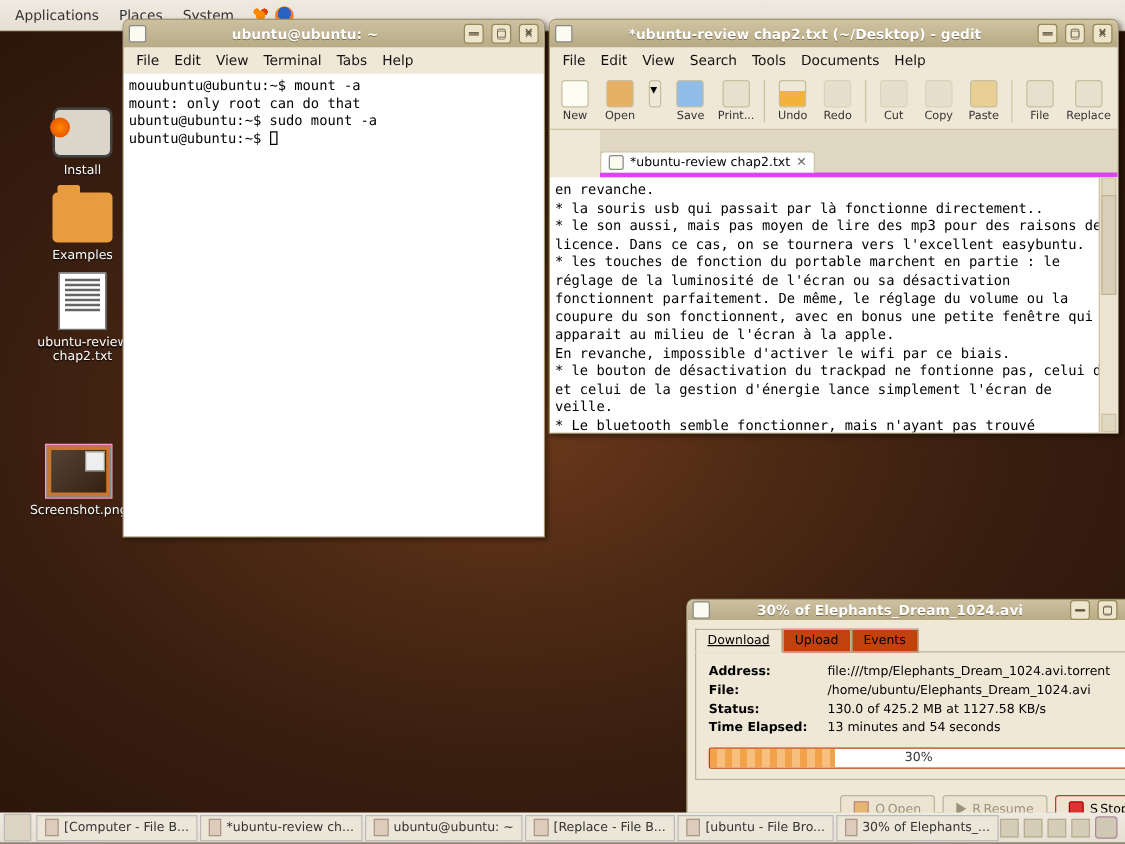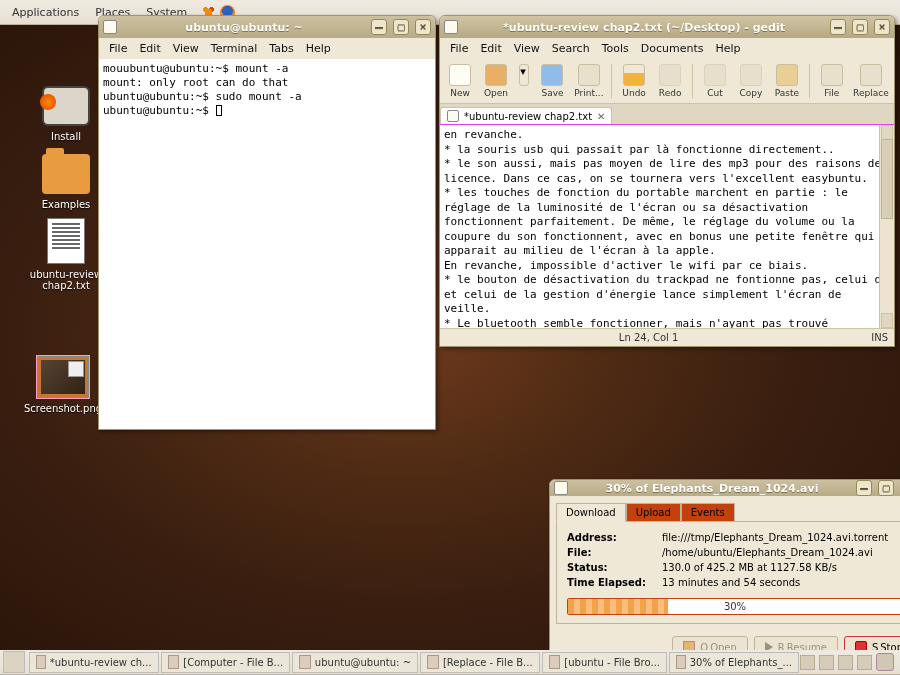--- a/index.html
+++ b/index.html
@@ -70,37 +70,37 @@
   #gedit .toolbar{display:flex;gap:4px;padding:3px 4px;background:#efe8d7;border-bottom:1px solid #cfc3a6;}
   .tbtn{display:flex;flex-direction:column;align-items:center;gap:2px;padding:2px 4px;min-width:32px;cursor:default;}
   .tbtn .ic{width:22px;height:22px;border:1px solid #c8bea0;border-radius:3px;}
   .tbtn span{font-size:9px;color:#333;}
   .tsep{width:1px;background:#cfc3a6;margin:2px 2px;}
   .ic-new{background:#fdfdf4;} .ic-open{background:#e8b064;} .ic-openarr{width:10px!important;background:#efe8d7;}
   .ic-save{background:#8fbce8;} .ic-print{background:#e6e0cc;}
   .ic-undo{background:linear-gradient(#efe8d7 40%,#f3b23b 40%);} .ic-redo{background:#e0d8c3;opacity:.5;}
   .ic-cut,.ic-copy{background:#e0d8c3;opacity:.5;} .ic-paste{background:#e8cf94;}
   .ic-find{background:#e6e0cc;} .ic-replace{background:#e6e0cc;}
-  #gedit .tabstrip{display:flex;background:#dfd7c2;padding-top:3px;gap:0;border-bottom:1px solid #d946ef;}
+  #gedit .tabstrip{display:flex;background:#dfd7c2;padding-top:17px;gap:0;border-bottom:4px solid #d946ef;margin-left:40px;}
   #gedit .tab{background:#fff;border:1px solid #cfc3a6;border-bottom:none;border-radius:3px 3px 0 0;
     padding:2px 6px;display:flex;align-items:center;gap:5px;font-size:10px;}
   #gedit .tab .x{font-size:10px;color:#666;cursor:default;}
   #gedit .doc{flex:1;background:#fff;font-family:"DejaVu Sans Mono","Noto Mono",monospace;
     font-size:11px;line-height:14.5px;color:#000;padding:3px 4px;white-space:pre-wrap;overflow:hidden;position:relative;}
   #gedit .scroll{position:absolute;right:0;top:0;bottom:0;width:15px;background:#ece4d1;border-left:1px solid #cfc3a6;}
   #gedit .scroll::before,#gedit .scroll::after{content:"";position:absolute;left:1px;right:1px;height:13px;background:#e0d7c0;border:1px solid #cfc3a6;}
   #gedit .scroll::before{top:0;} #gedit .scroll::after{bottom:0;}
   #gedit .thumb{position:absolute;left:1px;right:1px;top:14px;height:80px;background:#d9cfb8;border:1px solid #bfb394;}
   #gedit .status{display:flex;background:#efe8d7;border-top:1px solid #cfc3a6;font-size:10px;
     padding:3px 6px;color:#333;}
   #gedit .status .sp{flex:1;}
   
   #dl .tabs{display:flex;padding:6px 6px 0;gap:0;}
   #dl .dtab{padding:3px 9px;border:1px solid #bdb39a;background:#c2410c;font-size:10px;position:relative;top:1px;}
-  #dl .dtab.active{background:#efe8d7;border-bottom-color:#efe8d7;}
+  #dl .dtab.active{background:#efe8d7;border-bottom-color:#efe8d7;text-decoration:underline;}
   #dl .pane{margin:0 6px 6px;border:1px solid #bdb39a;background:#efe8d7;padding:8px 10px;}
   #dl .row{display:flex;font-size:10px;padding:2px 0;}
   #dl .row .lab{width:95px;font-weight:bold;}
   #dl .pbar{height:17px;border:1px solid #c2410c;background:#fff;position:relative;margin-top:8px;border-radius:2px;overflow:hidden;}
   #dl .pbar .fill{position:absolute;inset:0 auto 0 0;width:30%;
     background:repeating-linear-gradient(90deg,#f4a24a 0 6px,#f8be7d 6px 12px);}
   #dl .pbar .pct{position:absolute;inset:0;display:flex;align-items:center;justify-content:center;font-size:10px;color:#333;}
   #dl .btns{display:flex;justify-content:flex-end;gap:6px;padding:6px;}
   #dl .btn{border:1px solid #bdb39a;background:#ece4d1;padding:4px 10px;border-radius:3px;
     display:flex;align-items:center;gap:5px;font-size:10px;cursor:default;}
@@ -254,26 +254,20 @@
 * les touches de fonction du portable marchent en partie : le réglage de la luminosité de l'écran ou sa désactivation fonctionnent parfaitement. De même, le réglage du volume ou la coupure du son fonctionnent, avec en bonus une petite fenêtre qui apparait au milieu de l'écran à la apple.
 En revanche, impossible d'activer le wifi par ce biais.
 * le bouton de désactivation du trackpad ne fontionne pas, celui de et celui de la gestion d'énergie lance simplement l'écran de veille.
 * Le bluetooth semble fonctionner, mais n'ayant pas trouvé d'utilitaire, je n'ai pas pu le tester...
 * Le bouton de raccourci de lancement du navigateur fonctionne également
 * La gestion de la vitesse du processeur se fait automatiquement, de même que celle de la batterie.
 * Et enfin le bouton wifi, qui active le wireless.
 Enfin, il allume la diode bleue, mais impossible de se connecter tel quel... Du coup, je me suis rabattu sur le bon vieil ethernet, qui lui fonctionne parfaitement (heureusement).</span>
     <div class="scroll"><div class="thumb"></div></div>
   </div>
-  <div class="status">
-    <span class="sp"></span>
-    <span>Ln 24, Col 1</span>
-    <span class="sp"></span>
-    <span style="margin-left:20px">INS</span>
-  </div>
 </div>
 
 <div class="win" id="dl" style="left:549px;top:479px;width:372px;height:172px">
   <div class="titlebar">
     <span class="tb-icon"></span>
     <span class="tb-title">30% of Elephants_Dream_1024.avi</span>
     <span class="tb-btn">—</span>
     <span class="tb-btn">▢</span>
     <span class="tb-btn">✕</span>
   </div>
@@ -320,25 +314,25 @@
         <u>S</u>
         <span style="margin-left:-3px">Stop</span>
       </div>
   </div>
 </div>
 
 <div class="panel panel-bottom">
   <div class="showdesk"></div>
   <div class="task-btn">
       <span class="ico"></span>
+      <span>[Computer - File B...</span>
+    </div>
+  <div class="task-btn">
+      <span class="ico"></span>
       <span>*ubuntu-review ch...</span>
-    </div>
-  <div class="task-btn">
-      <span class="ico"></span>
-      <span>[Computer - File B...</span>
     </div>
   <div class="task-btn">
       <span class="ico"></span>
       <span>ubuntu@ubuntu: ~</span>
     </div>
   <div class="task-btn">
       <span class="ico"></span>
       <span>[Replace - File B...</span>
     </div>
   <div class="task-btn">

